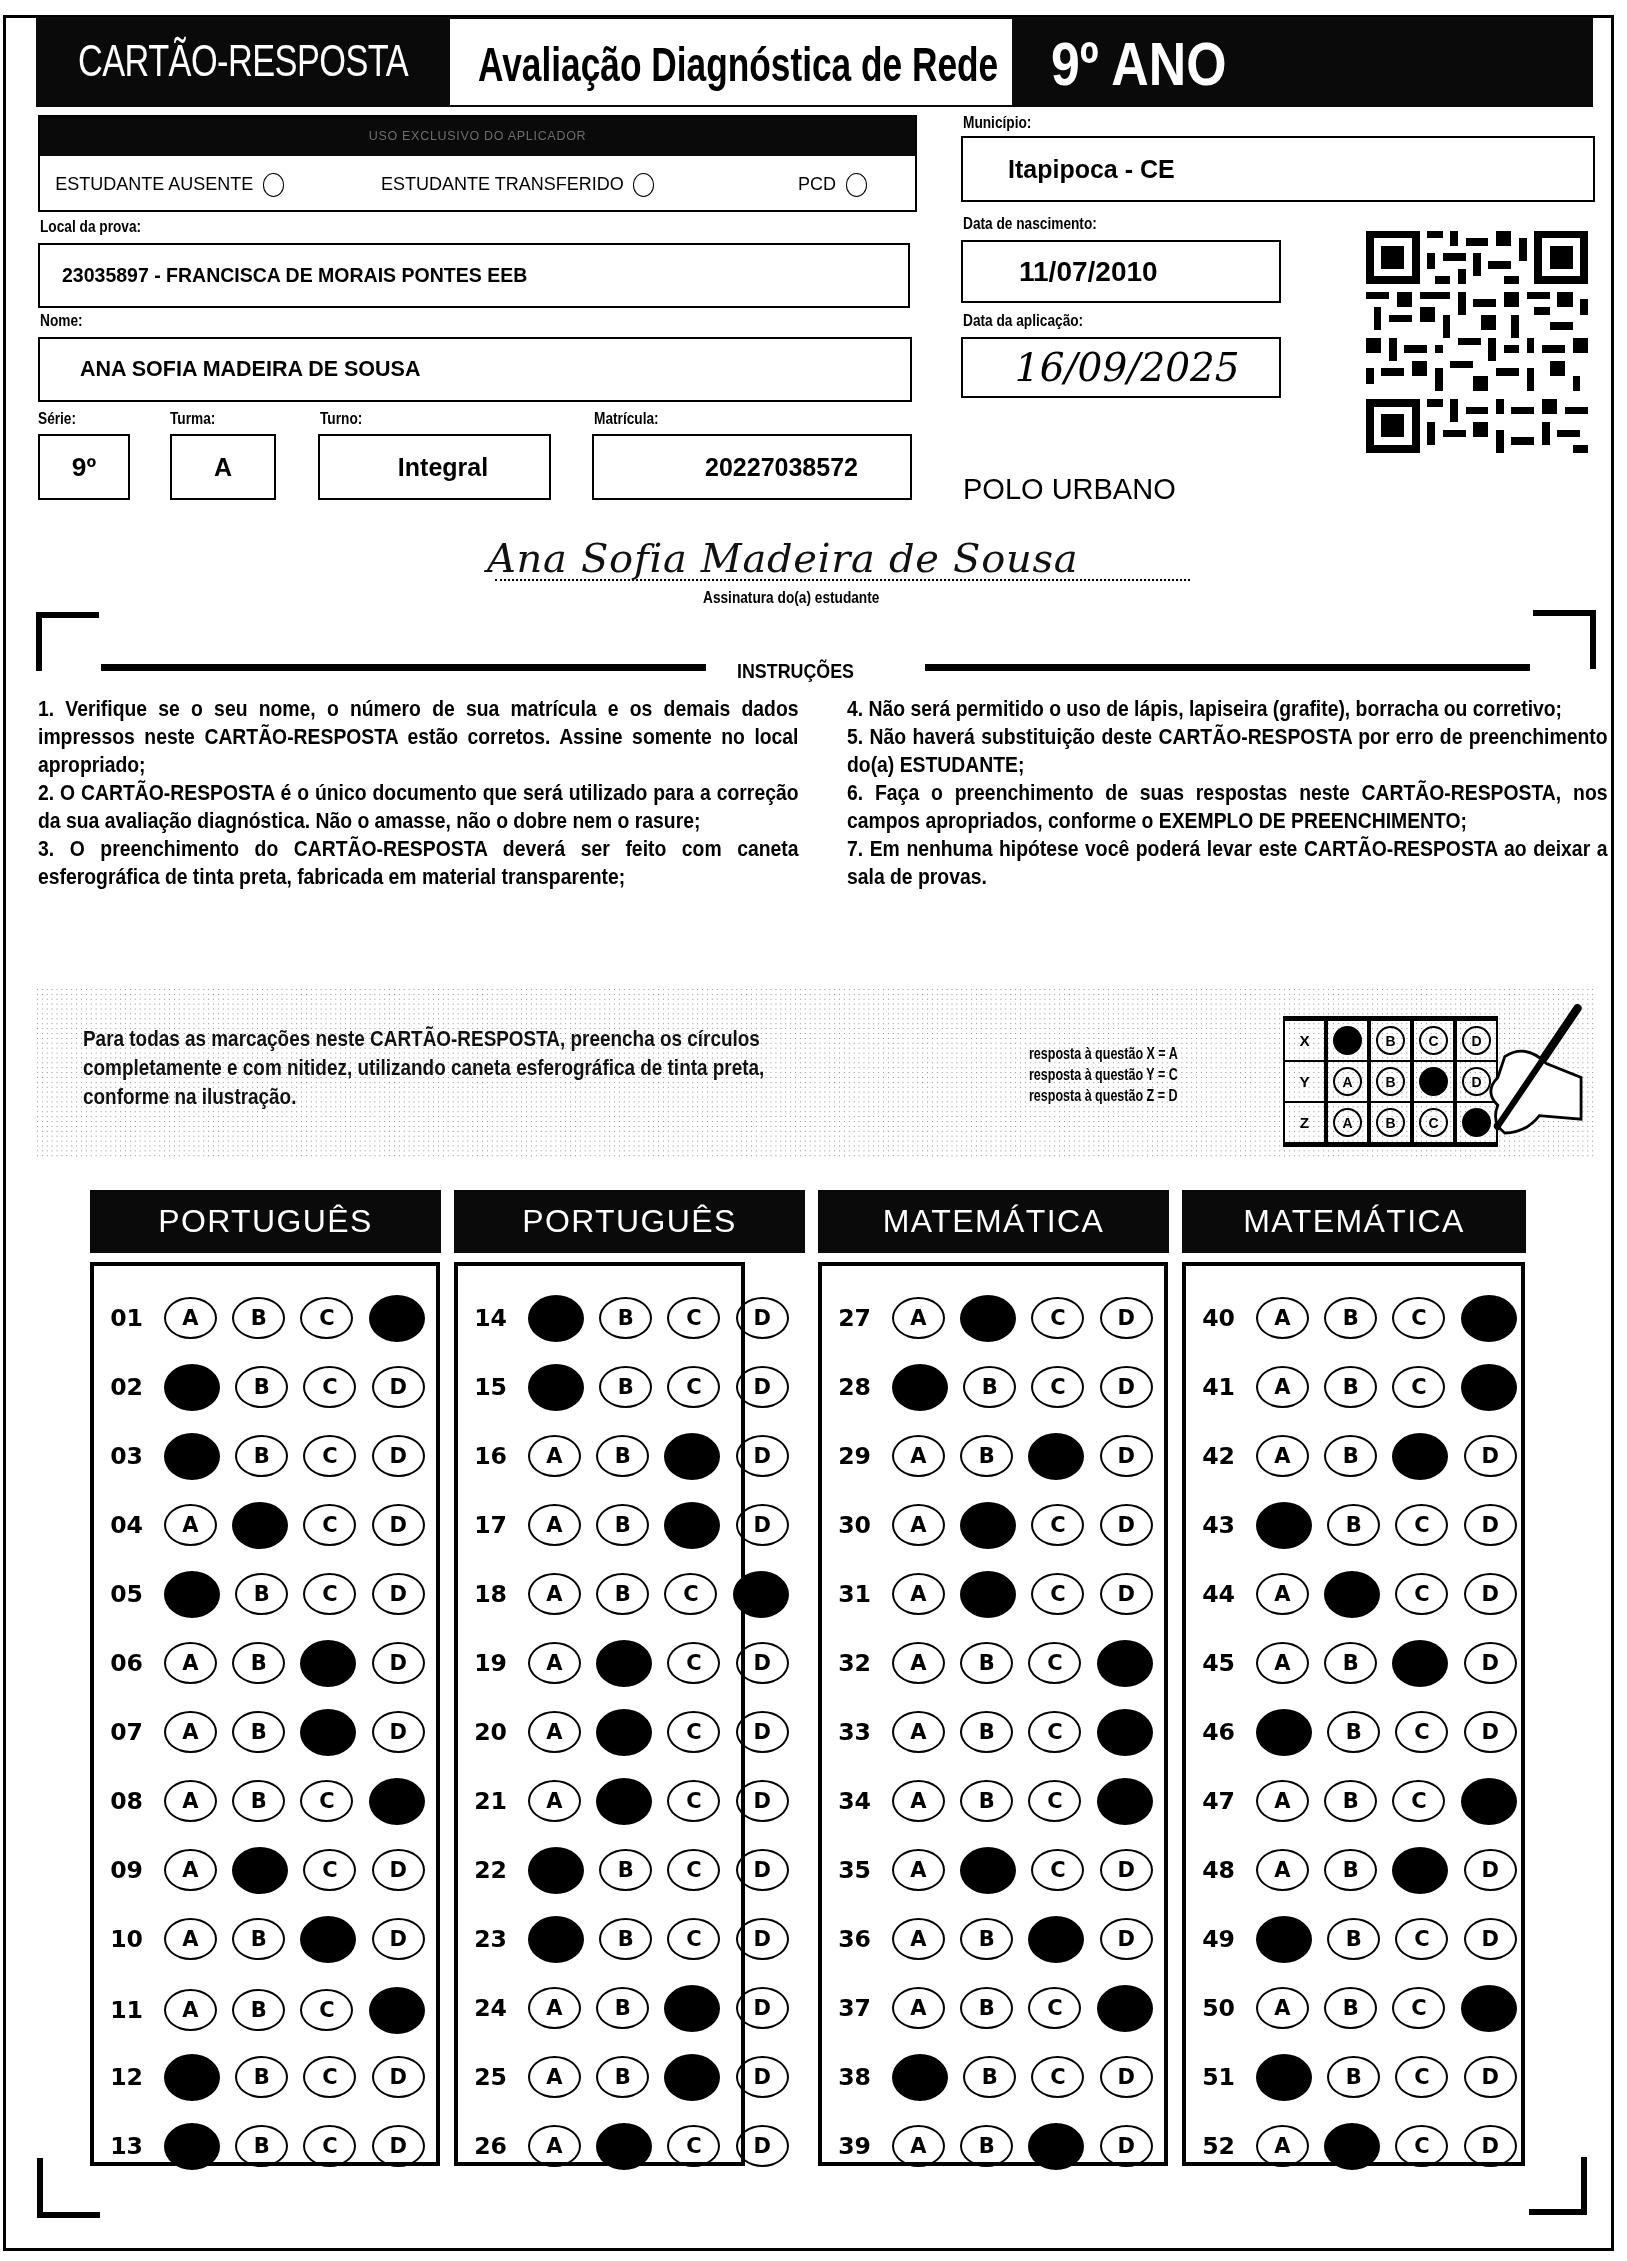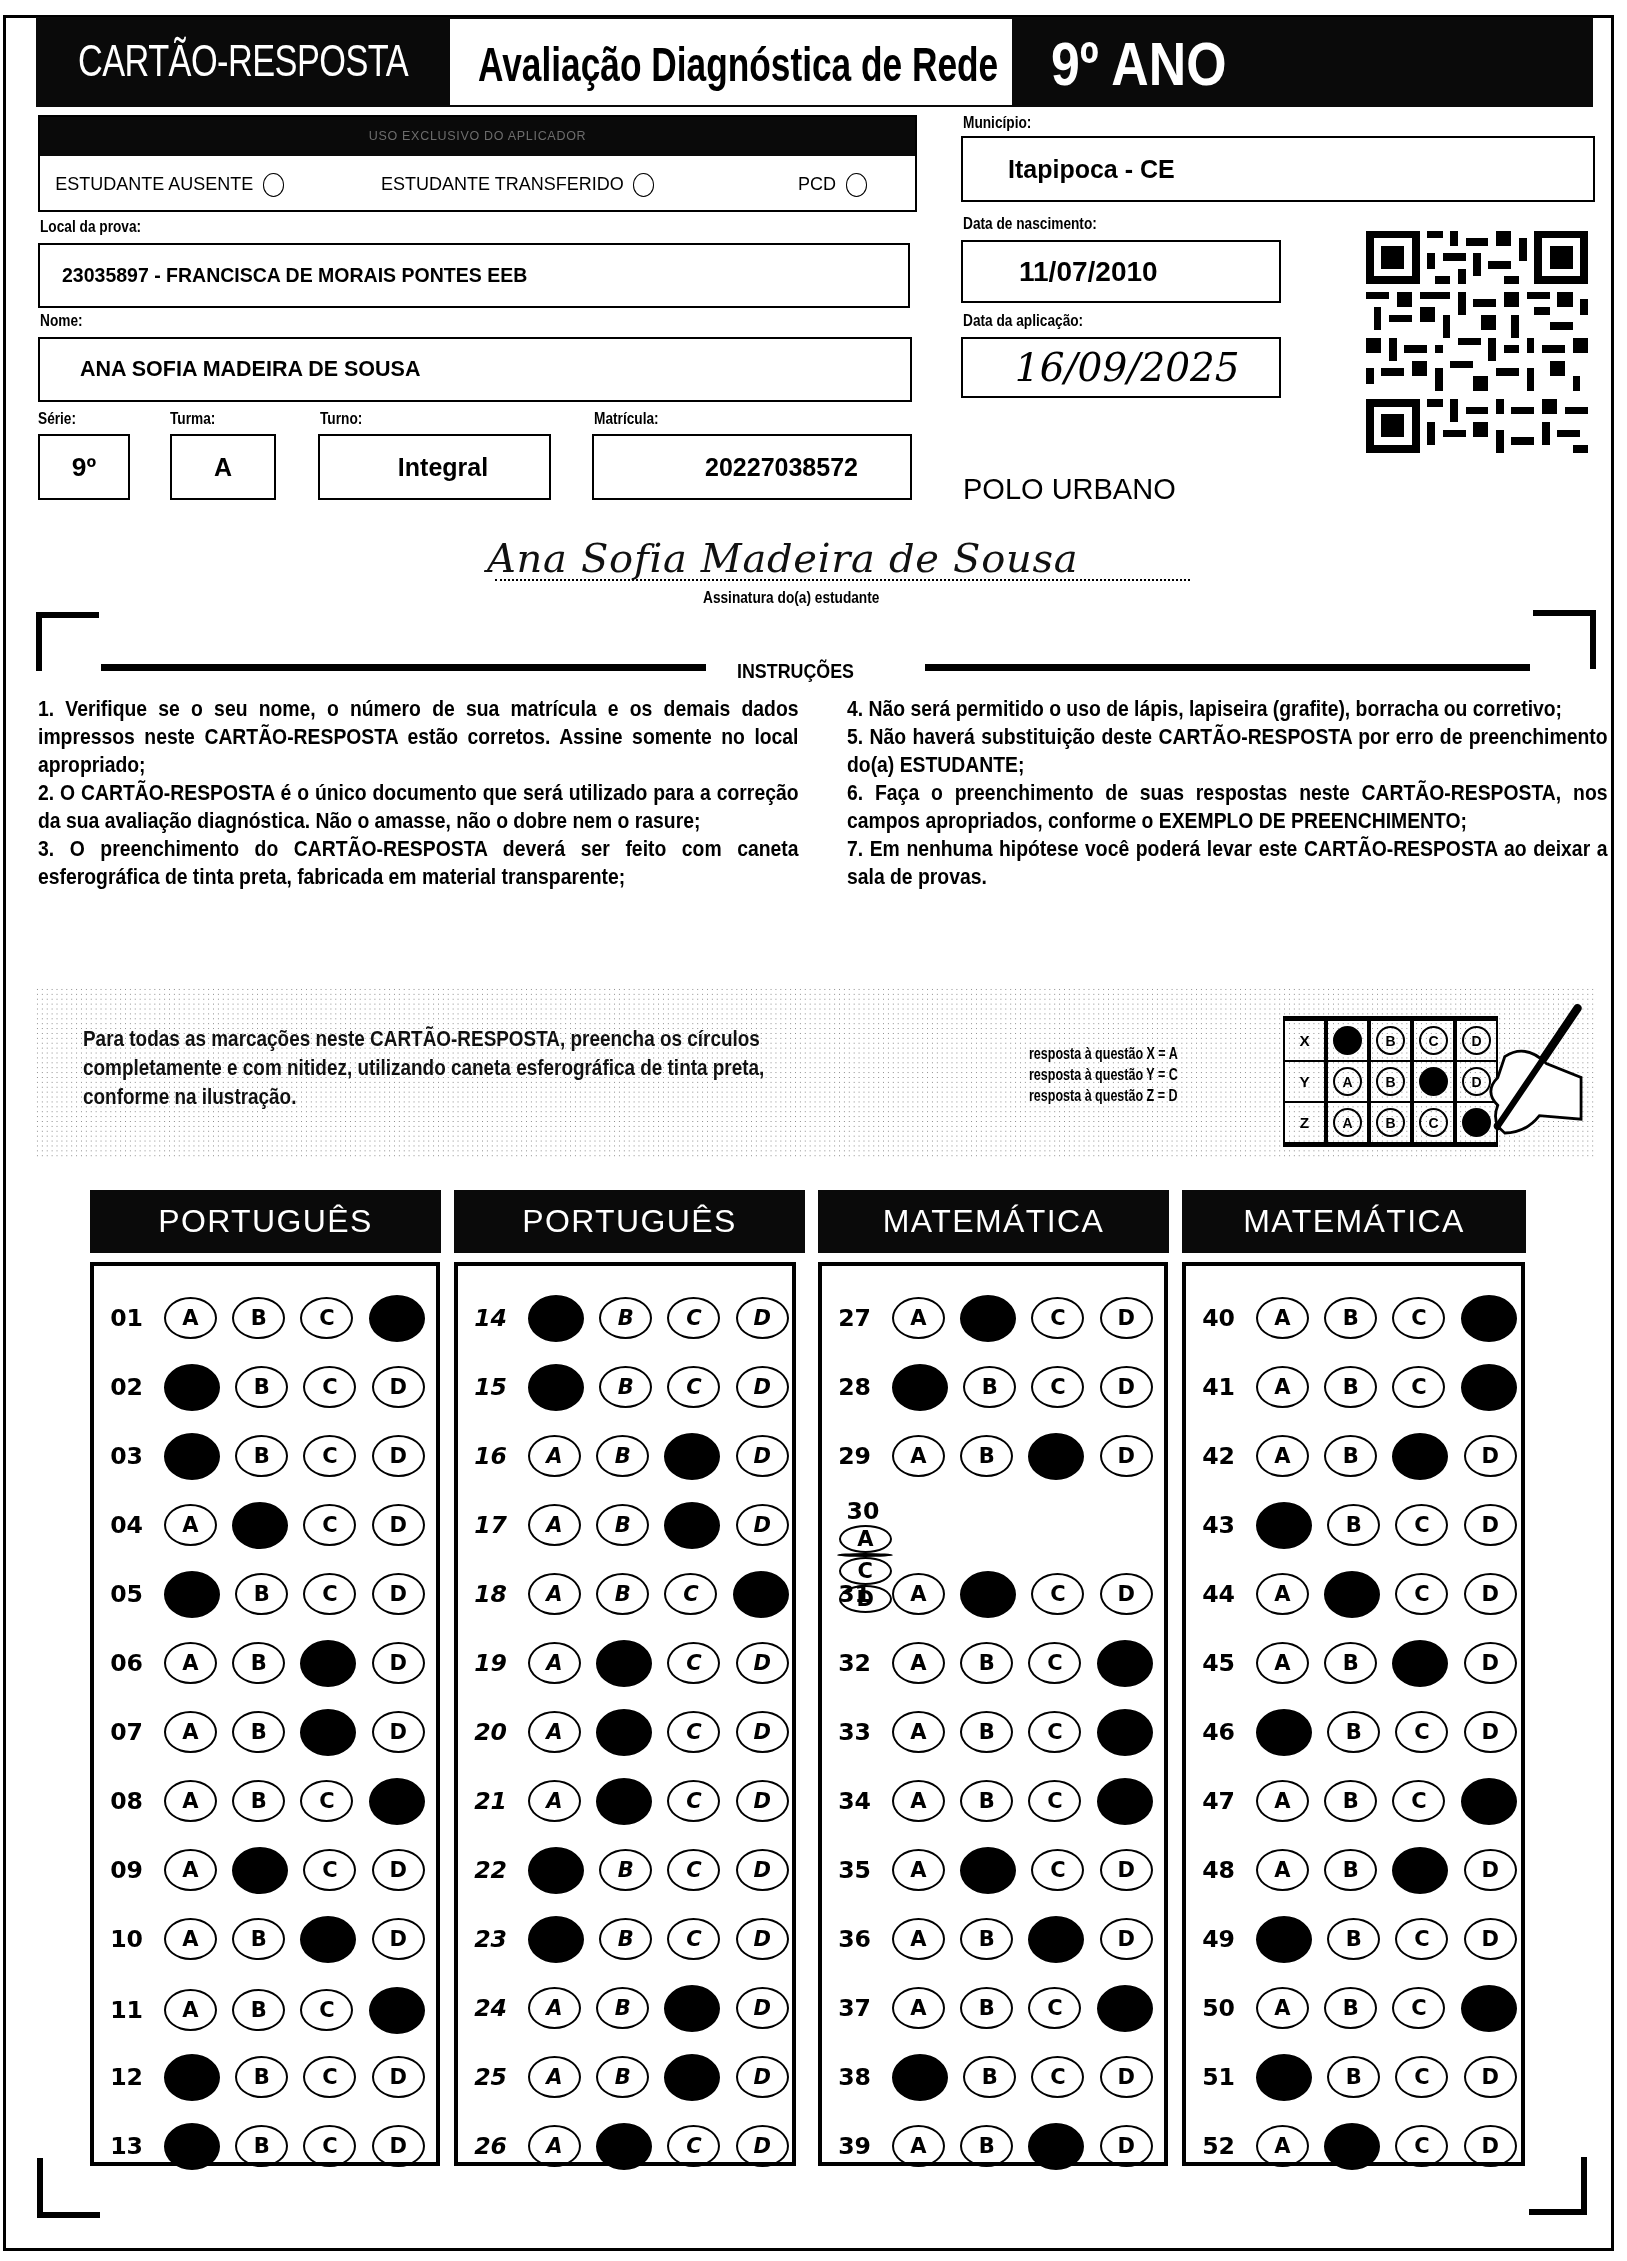--- a/index.html
+++ b/index.html
@@ -386,21 +386,21 @@
       </div>
       <div class="ans-row" style="top: 852px;">
         <span class="qnum">13</span>
         <span class="bubble filled"></span>
         <span class="bubble">B</span>
         <span class="bubble">C</span>
         <span class="bubble">D</span>
       </div>
     </div>
     <div class="subj-header" style="left: 454px; width: 351px;">PORTUGUÊS</div>
-    <div class="ans-box" style="left: 454px; width: 342px; font-style: italic;">
+    <div class="ans-box" style="left: 454px; width: 291px;">
       <div class="ans-row" style="top: 24px;">
         <span class="qnum">14</span>
         <span class="bubble filled"></span>
         <span class="bubble">B</span>
         <span class="bubble">C</span>
         <span class="bubble">D</span>
       </div>
       <div class="ans-row" style="top: 93px;">
         <span class="qnum">15</span>
         <span class="bubble filled"></span>
@@ -502,21 +502,21 @@
         <span class="bubble">C</span>
         <span class="bubble">D</span>
       </div>
       <div class="ans-row" style="top: 162px;">
         <span class="qnum">29</span>
         <span class="bubble">A</span>
         <span class="bubble">B</span>
         <span class="bubble filled"></span>
         <span class="bubble">D</span>
       </div>
-      <div class="ans-row" style="top: 231px; flex-direction: column;">
+      <div class="ans-row" style="top: 231px;">
         <span class="qnum">30</span>
         <span class="bubble">A</span>
         <span class="bubble filled"></span>
         <span class="bubble">C</span>
         <span class="bubble">D</span>
       </div>
       <div class="ans-row" style="top: 300px;">
         <span class="qnum">31</span>
         <span class="bubble">A</span>
         <span class="bubble filled"></span>

